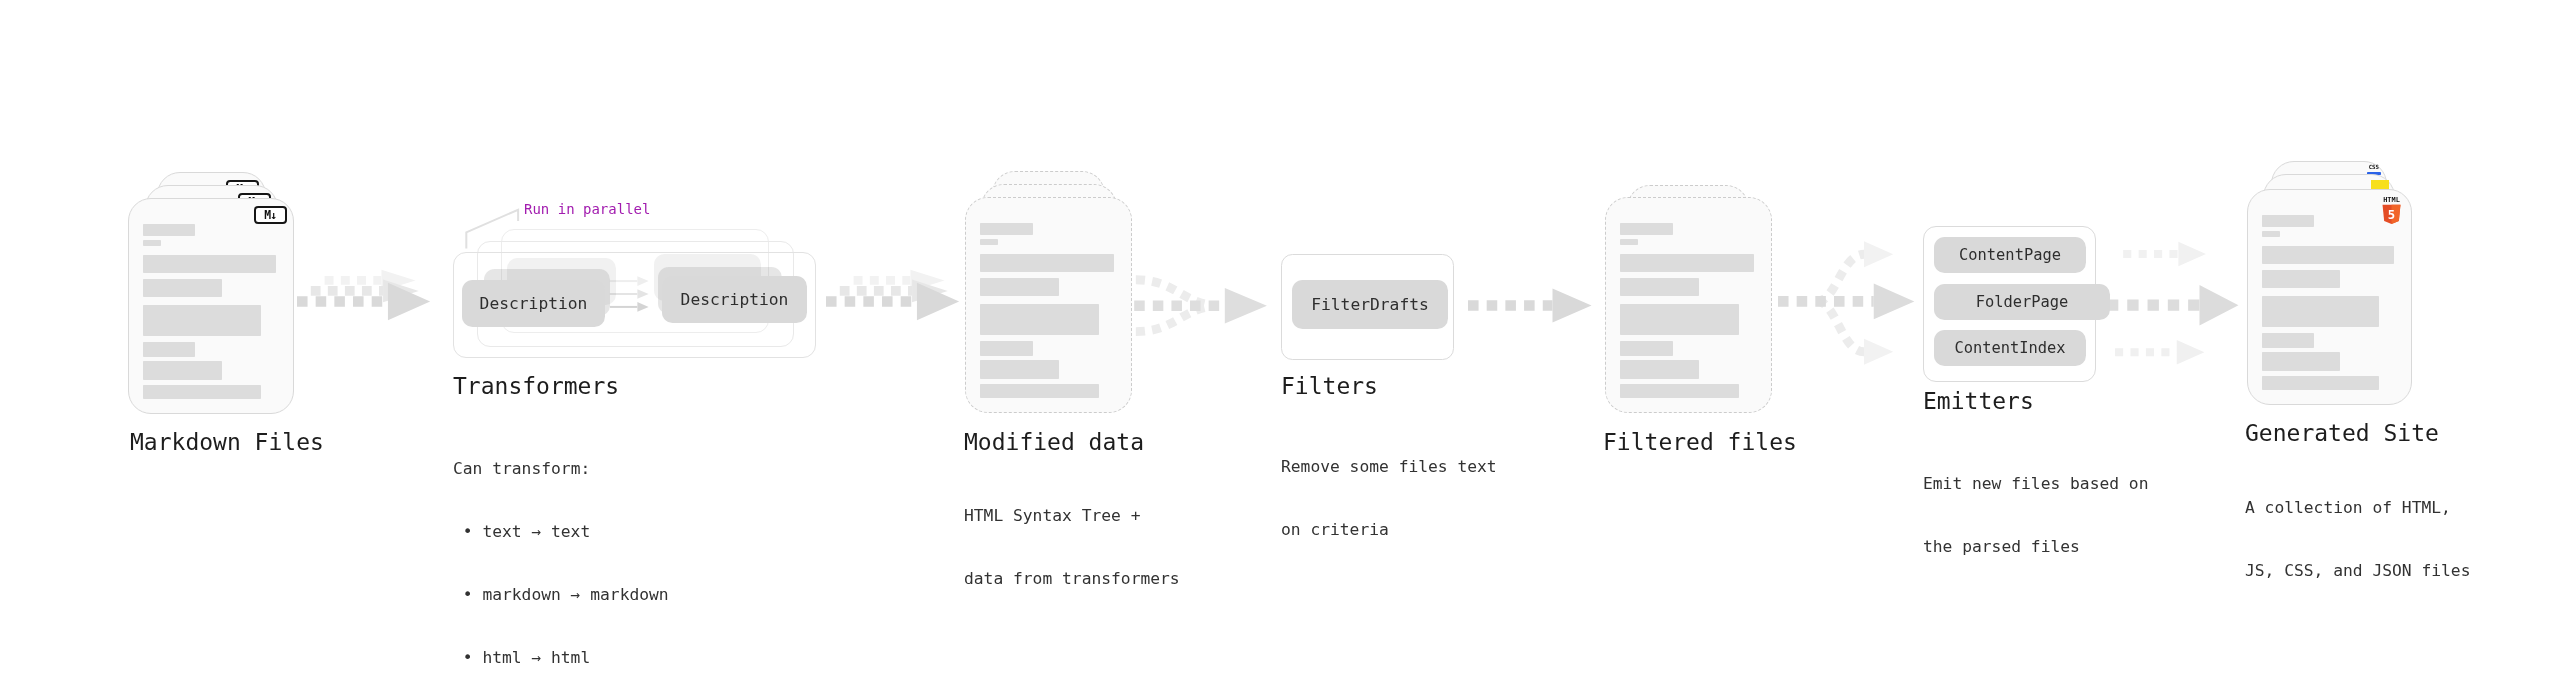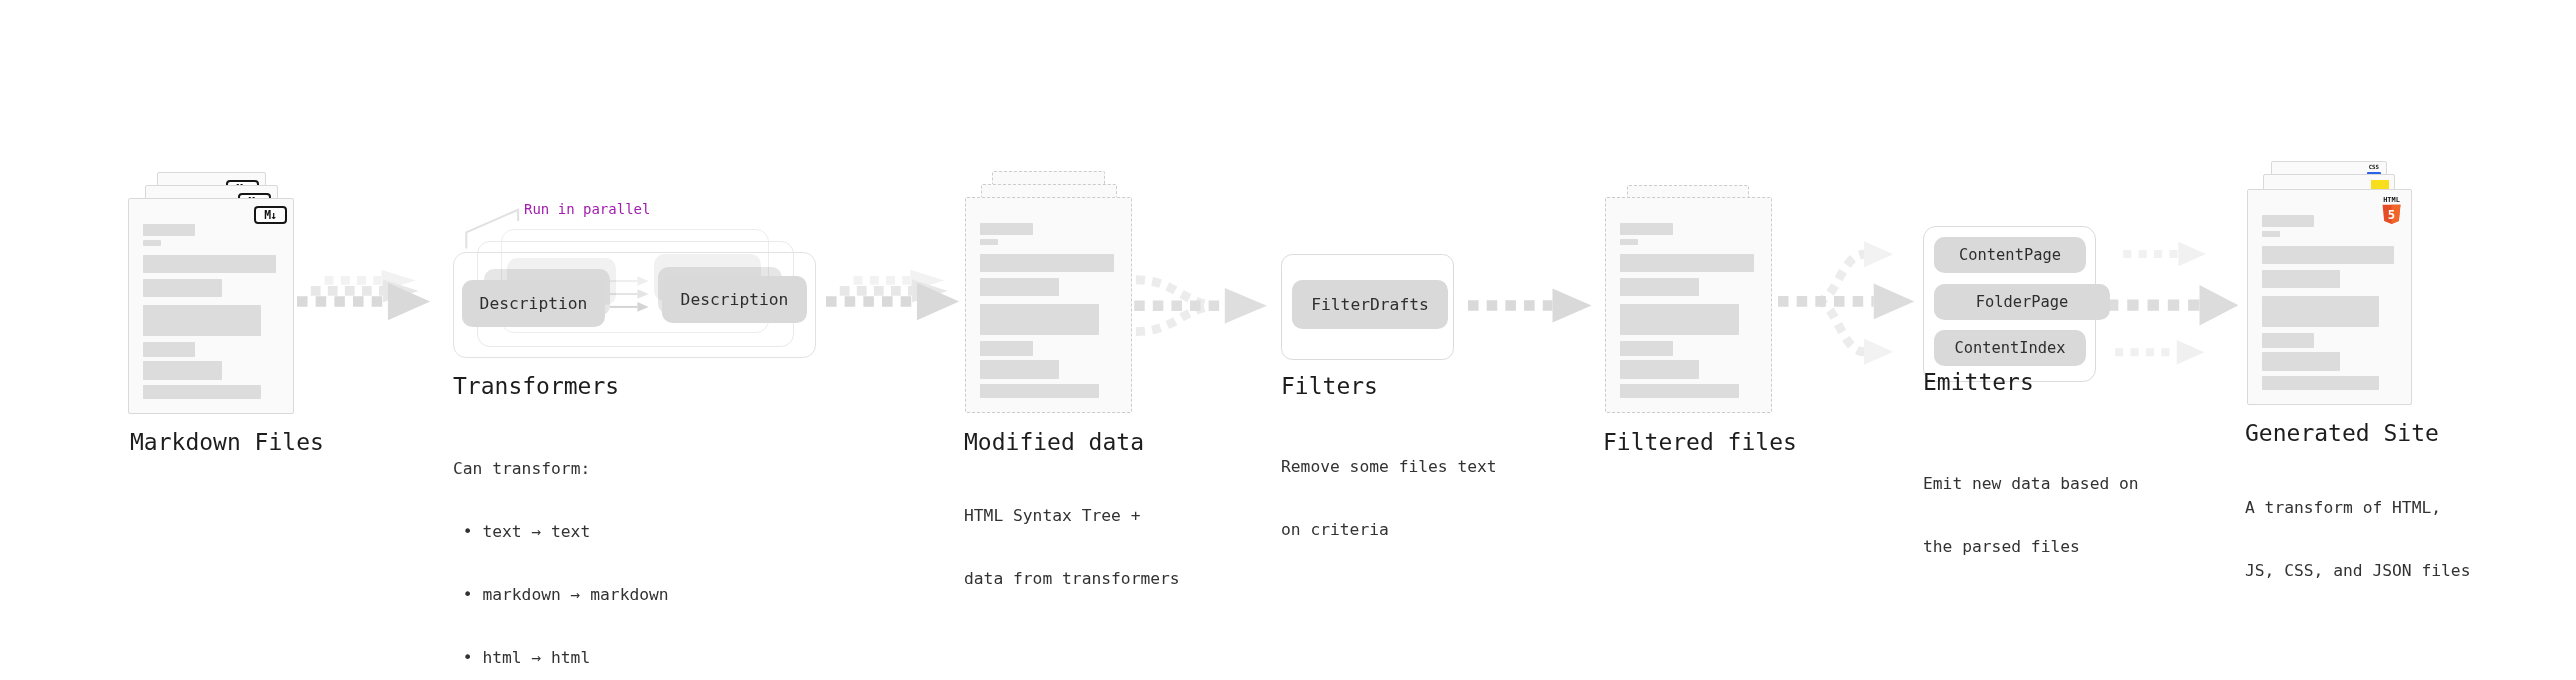--- a/index.html
+++ b/index.html
@@ -1,19 +1,19 @@
 <!DOCTYPE html>
 <html style="font-size:13px"><head>
 <meta charset="utf-8">
 <style>
   html,body{margin:0;padding:0;background:#ffffff;}
   .canvas{position:relative;width:2576px;height:681px;background:#ffffff;overflow:hidden;
           font-family:"DejaVu Sans Mono","Liberation Mono",monospace;}
   
-  .doc{position:absolute;height:216px;background:#fafafa;border:1.6px solid #d9d9d9;border-radius:2px;box-sizing:border-box;}
+  .doc{position:absolute;height:216px;background:#fafafa;border:1.6px solid #d9d9d9;border-radius:23px;box-sizing:border-box;}
   .doc.dashed{border:1.6px dashed #cccccc;}
   .bars{position:absolute;inset:0;}
   .bars i{position:absolute;left:14px;background:#dcdcdc;border-radius:0.8px;display:block;}
   .bars i:nth-child(1){top:25px;width:32%;height:12.2px;}
   .bars i:nth-child(2){top:41px;width:11%;height:5.7px;}
   .bars i:nth-child(3){top:56px;width:81%;height:18px;}
   .bars i:nth-child(4){top:80px;width:48%;height:18px;}
   .bars i:nth-child(5){top:106px;width:72%;height:31px;}
   .bars i:nth-child(6){top:143px;width:32%;height:14.6px;}
   .bars i:nth-child(7){top:162px;width:48%;height:18.7px;}
@@ -194,23 +194,23 @@
     <polygon points="106,124 142,140 106,156" fill="#f2f2f2"></polygon>
     <line x1="0" y1="78" x2="118" y2="78" stroke="#dcdcdc" stroke-width="13" stroke-dasharray="13 10"></line>
     <polygon points="118,56 168,78 118,100" fill="#dcdcdc"></polygon>
   </svg>
 
   <div>
     <div class="obox solidbg" style="left:1923px;top:226px;width:173px;height:156px;"></div>
     <div class="pill" style="left:1934px;top:237px;width:152px;height:36px;font-size:15.4px;">ContentPage</div>
     <div class="pill" style="left:1934px;top:284px;width:176px;height:36px;font-size:15.4px;">FolderPage</div>
     <div class="pill" style="left:1934px;top:330px;width:152px;height:36px;font-size:15.4px;">ContentIndex</div>
-    <div class="t" style="left:1923px;top:370px;">Emitters</div>
+    <div class="t" style="left:1923px;top:389px;">Emitters</div>
     <div class="b" style="left:1923px;top:431px;">
-      <div>Emit new data based on</div>
+      <div>Emit new files based on</div>
       <div>the parsed files</div>
     </div>
   </div>
 
   <svg class="conn" style="left:2105px;top:237px;" width="163" height="138" viewBox="0 0 200 170">
     <line x1="22" y1="21" x2="90" y2="21" stroke="#f1f1f1" stroke-width="10" stroke-dasharray="10 9"></line>
     <polygon points="90,6 124,21 90,36" fill="#f1f1f1"></polygon>
     <line x1="2" y1="84" x2="116" y2="84" stroke="#dcdcdc" stroke-width="14" stroke-dasharray="14 11"></line>
     <polygon points="116,59 164,84 116,109" fill="#dcdcdc"></polygon>
     <line x1="12" y1="142" x2="88" y2="142" stroke="#f0f0f0" stroke-width="10" stroke-dasharray="10 9"></line>
@@ -242,19 +242,19 @@
           <i></i>
           <i></i>
           <i></i>
           <i></i>
           <i></i>
           <i></i>
         </span>
     </div>
     <div class="t" style="left:2245px;top:421px;">Generated Site</div>
     <div class="b" style="left:2245px;top:455px;">
-      <div>A transform of HTML,</div>
+      <div>A collection of HTML,</div>
       <div>JS, CSS, and JSON files</div>
     </div>
   </div>
 
 </div>
 
 
 </body></html>

